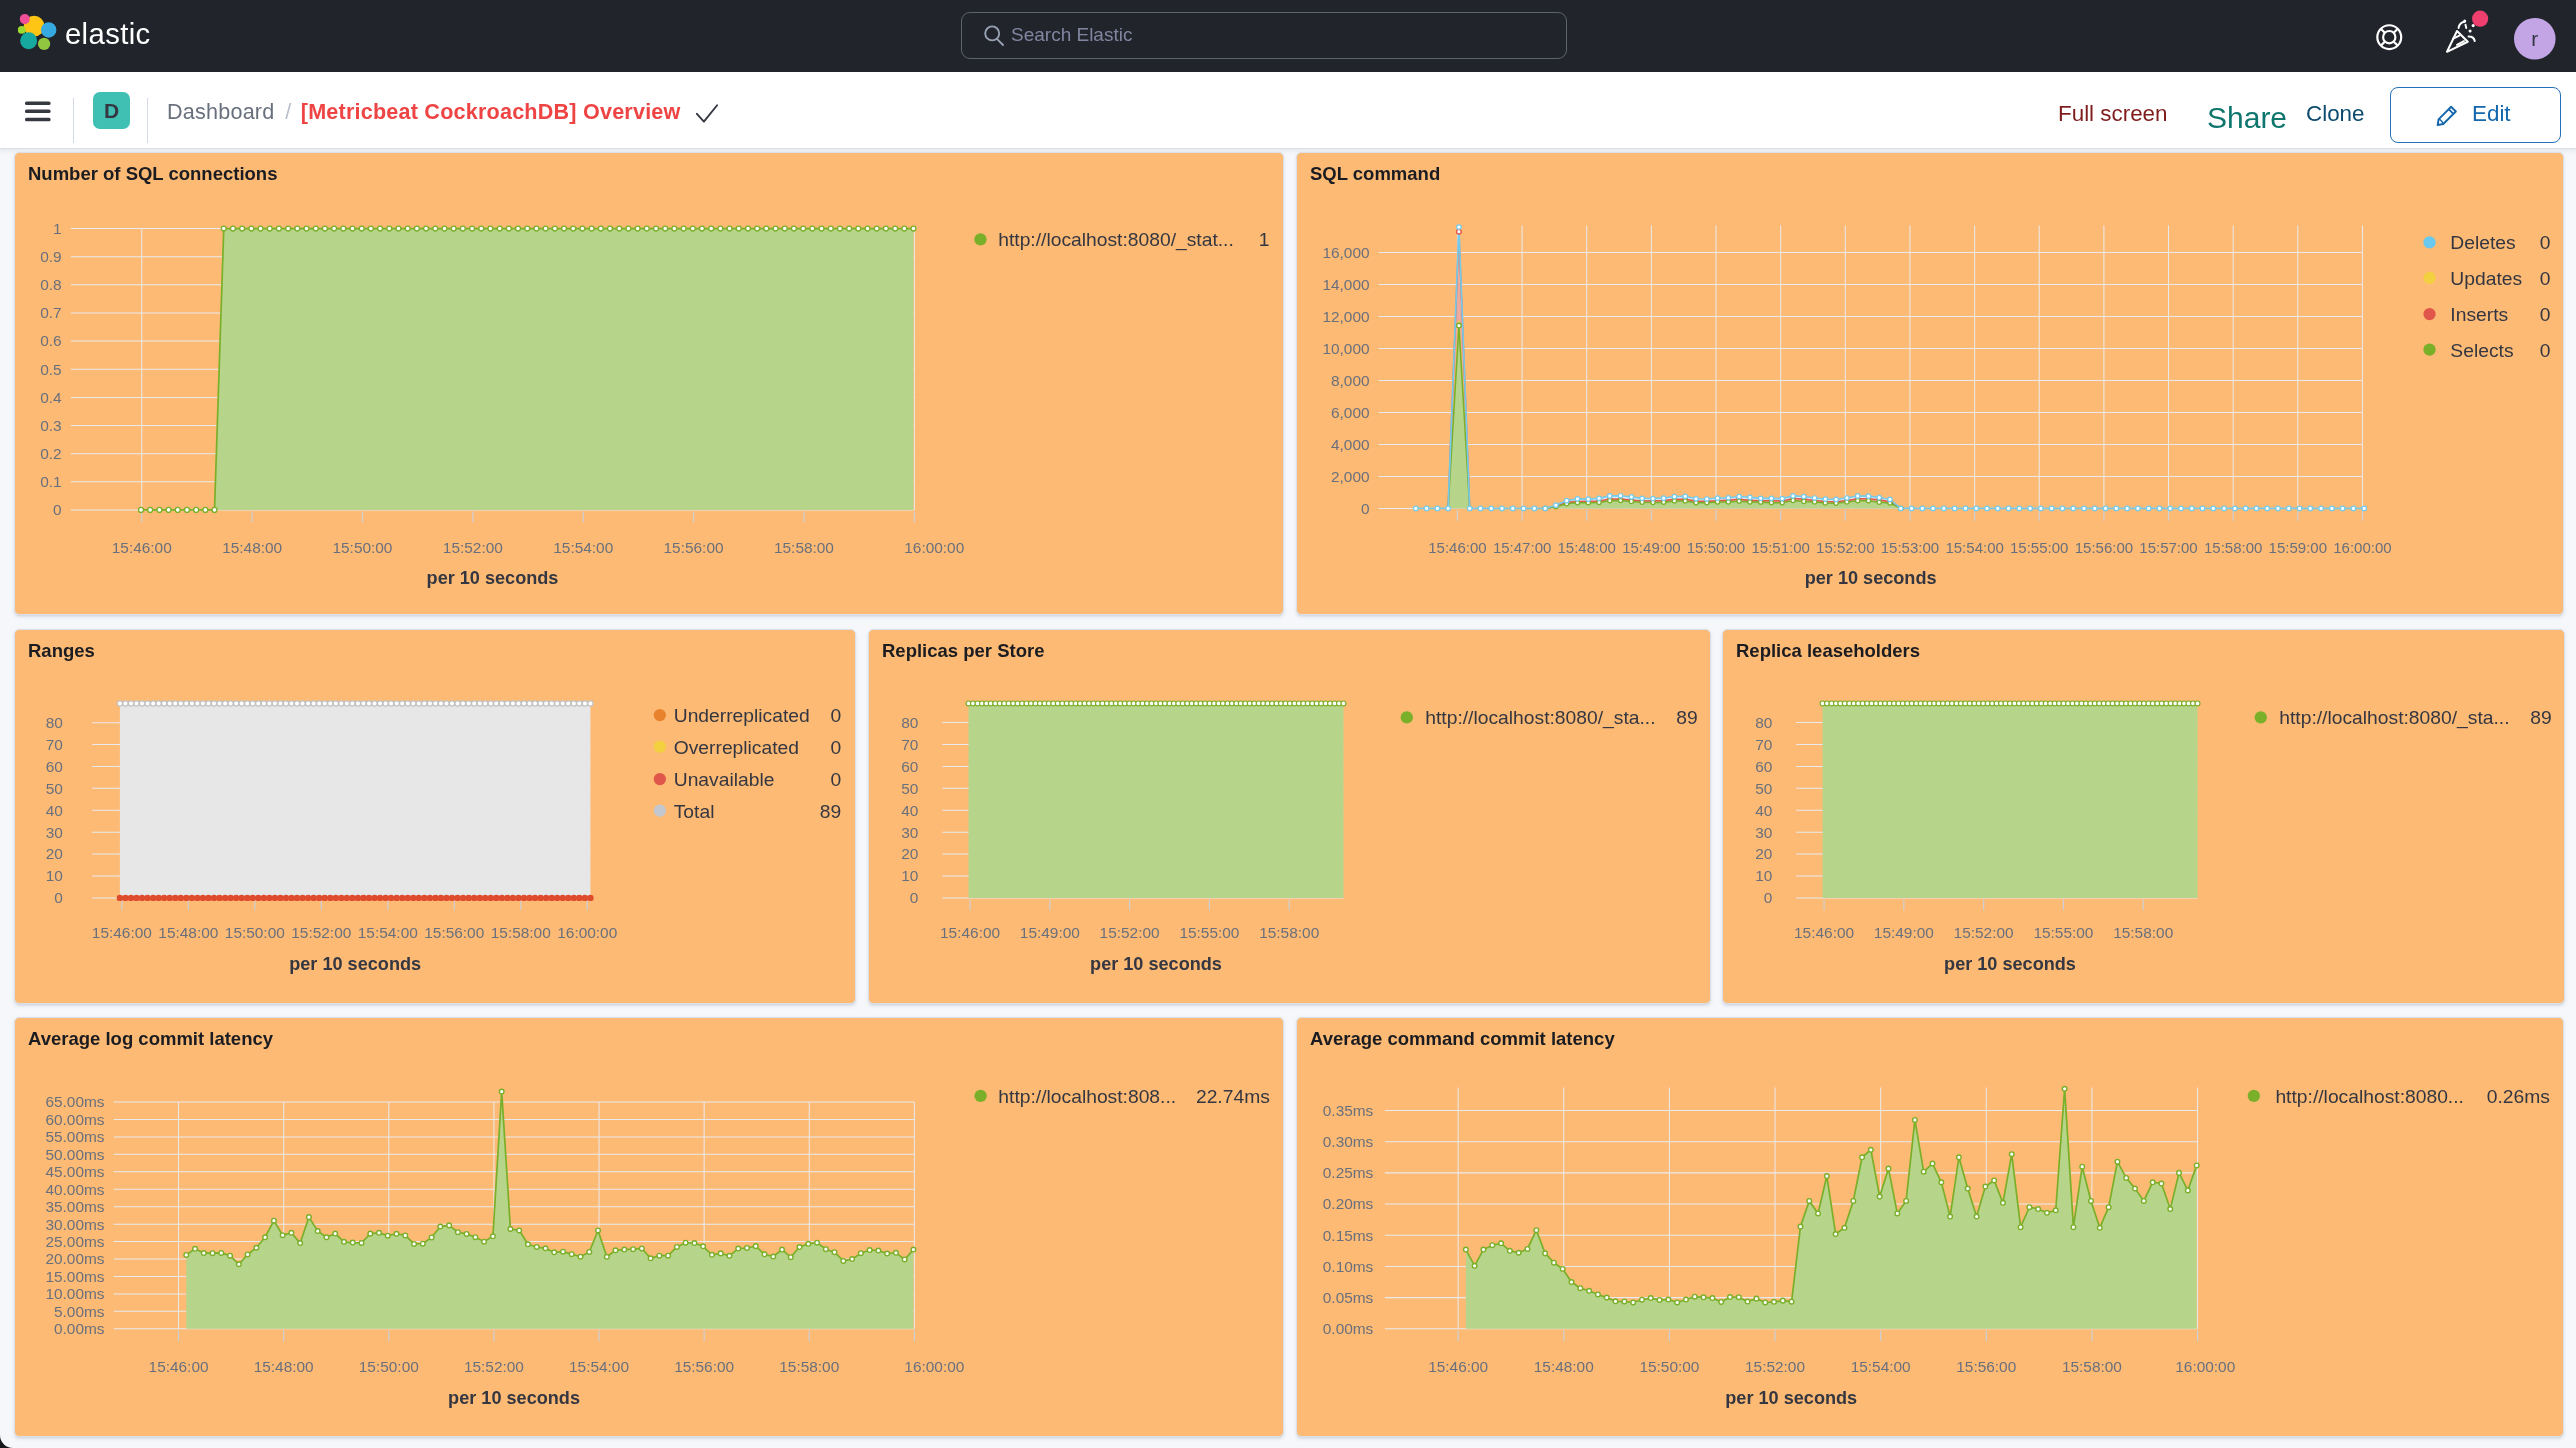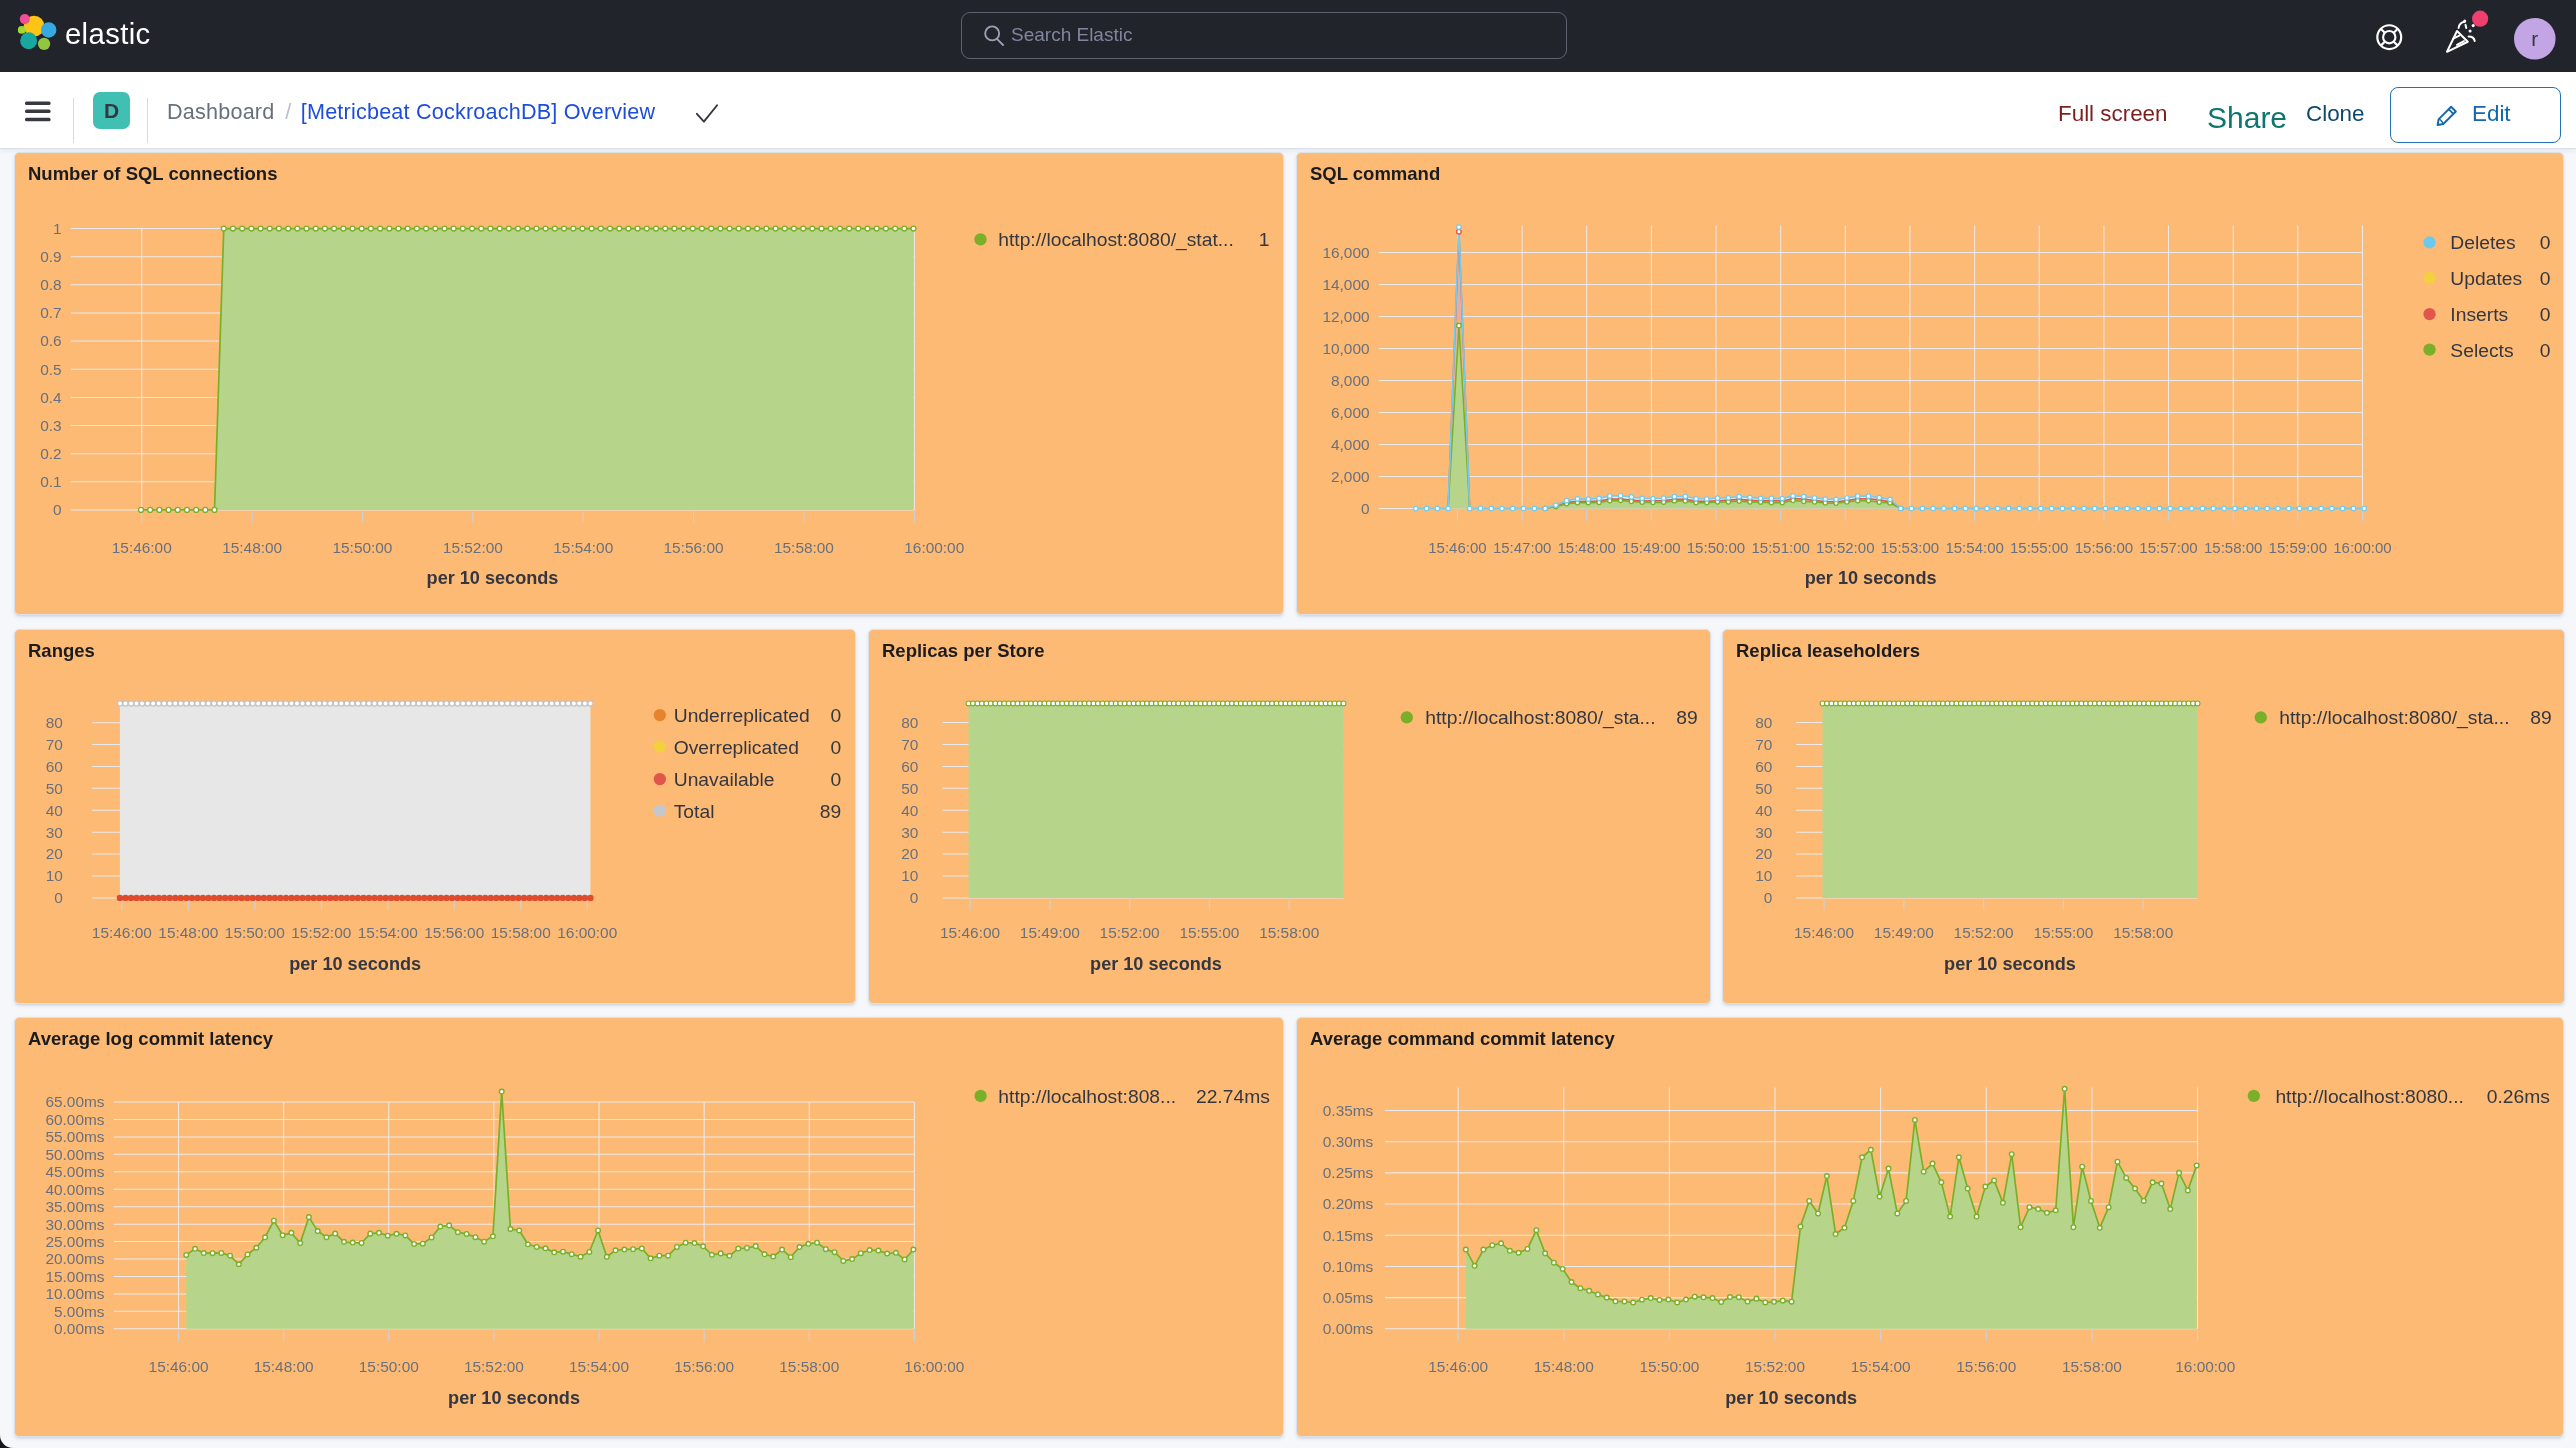--- a/index.html
+++ b/index.html
@@ -53,21 +53,21 @@
 </div>
 <div style="position:absolute;left:0;top:72px;width:2576px;height:76px;background:#fff;border-bottom:0.8px solid #d9dee8;box-shadow:0 2.3px 3.9px rgba(140,150,170,0.15)">
 <svg width="31" height="28" viewBox="0 0 40 36" style="position:absolute;left:25px;top:27px">
 <rect x="0" y="3" width="33" height="4.6" rx="2" fill="#36393f"></rect>
 <rect x="0" y="13.5" width="33" height="4.6" rx="2" fill="#36393f"></rect>
 <rect x="0" y="24" width="33" height="4.6" rx="2" fill="#36393f"></rect>
 </svg>
 <div style="position:absolute;left:73px;top:26px;width:0.8px;height:45px;background:#d3dae6"></div>
 <div style="position:absolute;left:93px;top:20px;width:37px;height:37px;border-radius:7px;background:#3fc0b2;color:#343741;font-size:21px;font-weight:bold;text-align:center;line-height:37px">D</div>
 <div style="position:absolute;left:147px;top:26px;width:0.8px;height:45px;background:#d3dae6"></div>
-<div style="position:absolute;left:167px;top:27px;font-size:21.6px;letter-spacing:0.2px;color:#69707d">Dashboard<span style="color:#b9c0cc;margin-left:10.8px;margin-right:9.3px">/</span><span style="color:#1d4ed8;font-weight:400">[Metricbeat CockroachDB] Overview</span></div>
+<div style="position:absolute;left:167px;top:27px;font-size:21.6px;letter-spacing:0.2px;color:#69707d">Dashboard<span style="color:#b9c0cc;margin-left:10.8px;margin-right:9.3px">/</span><span style="color:#ef4444;font-weight:700">[Metricbeat CockroachDB] Overview</span></div>
 <svg width="28" height="28" viewBox="0 0 36 36" style="position:absolute;left:693px;top:27px">
 <path d="M5 19 L14 29 L31 8" fill="none" stroke="#343741" stroke-width="2.4" stroke-linecap="round" stroke-linejoin="round"></path>
 </svg>
 <div style="position:absolute;left:2058px;top:28.5px;font-size:22.4px;color:#7f1d1d">Full screen</div>
 <div style="position:absolute;left:2207px;top:28.5px;font-size:30px;color:#0f766e">Share</div>
 <div style="position:absolute;left:2306px;top:28.5px;font-size:22.4px;color:#0c4a6e">Clone</div>
 <div style="position:absolute;left:2390px;top:14.7px;width:171px;height:56px;border:1.5px solid #2271b9;border-radius:8px;box-sizing:border-box;font-size:22.4px;color:#1467ad">
       <svg width="21.6" height="21.6" viewBox="0 0 16 16" style="position:absolute;left:45px;top:17px">
 <path d="M11.2 1.3 L14.7 4.8 L5.4 14.1 L1.2 14.8 L1.9 10.6 Z" fill="none" stroke="#1467ad" stroke-width="1.4" stroke-linejoin="round"></path>
 <path d="M9.4 3.1 L12.9 6.6" fill="none" stroke="#1467ad" stroke-width="1.4"></path>

